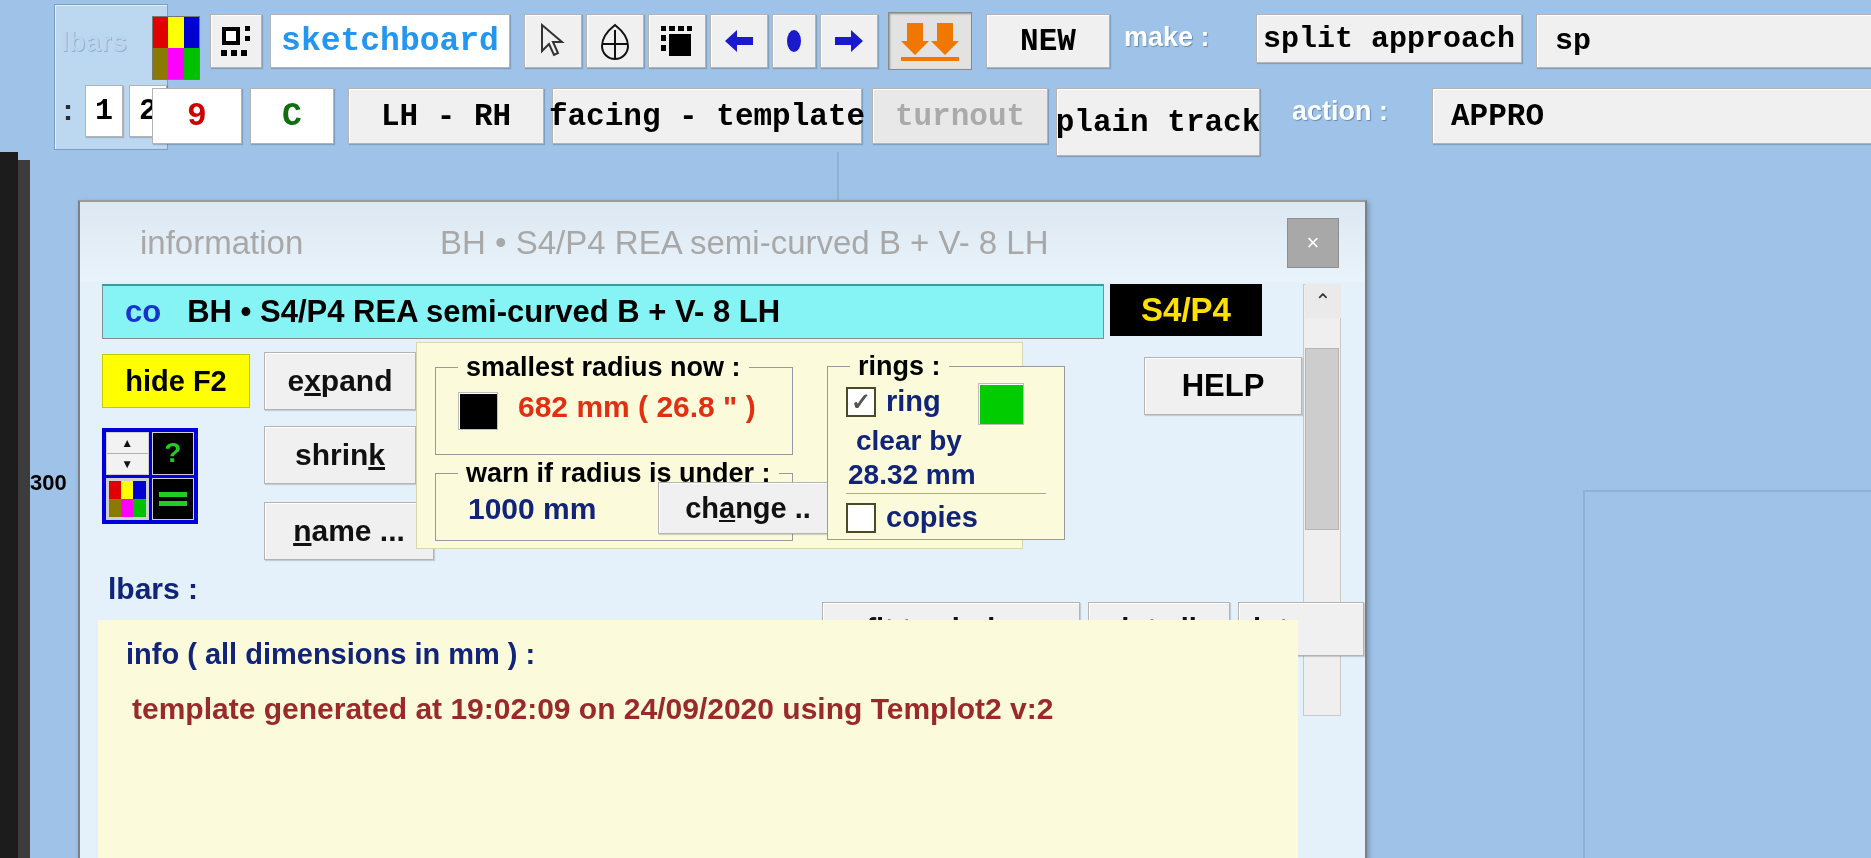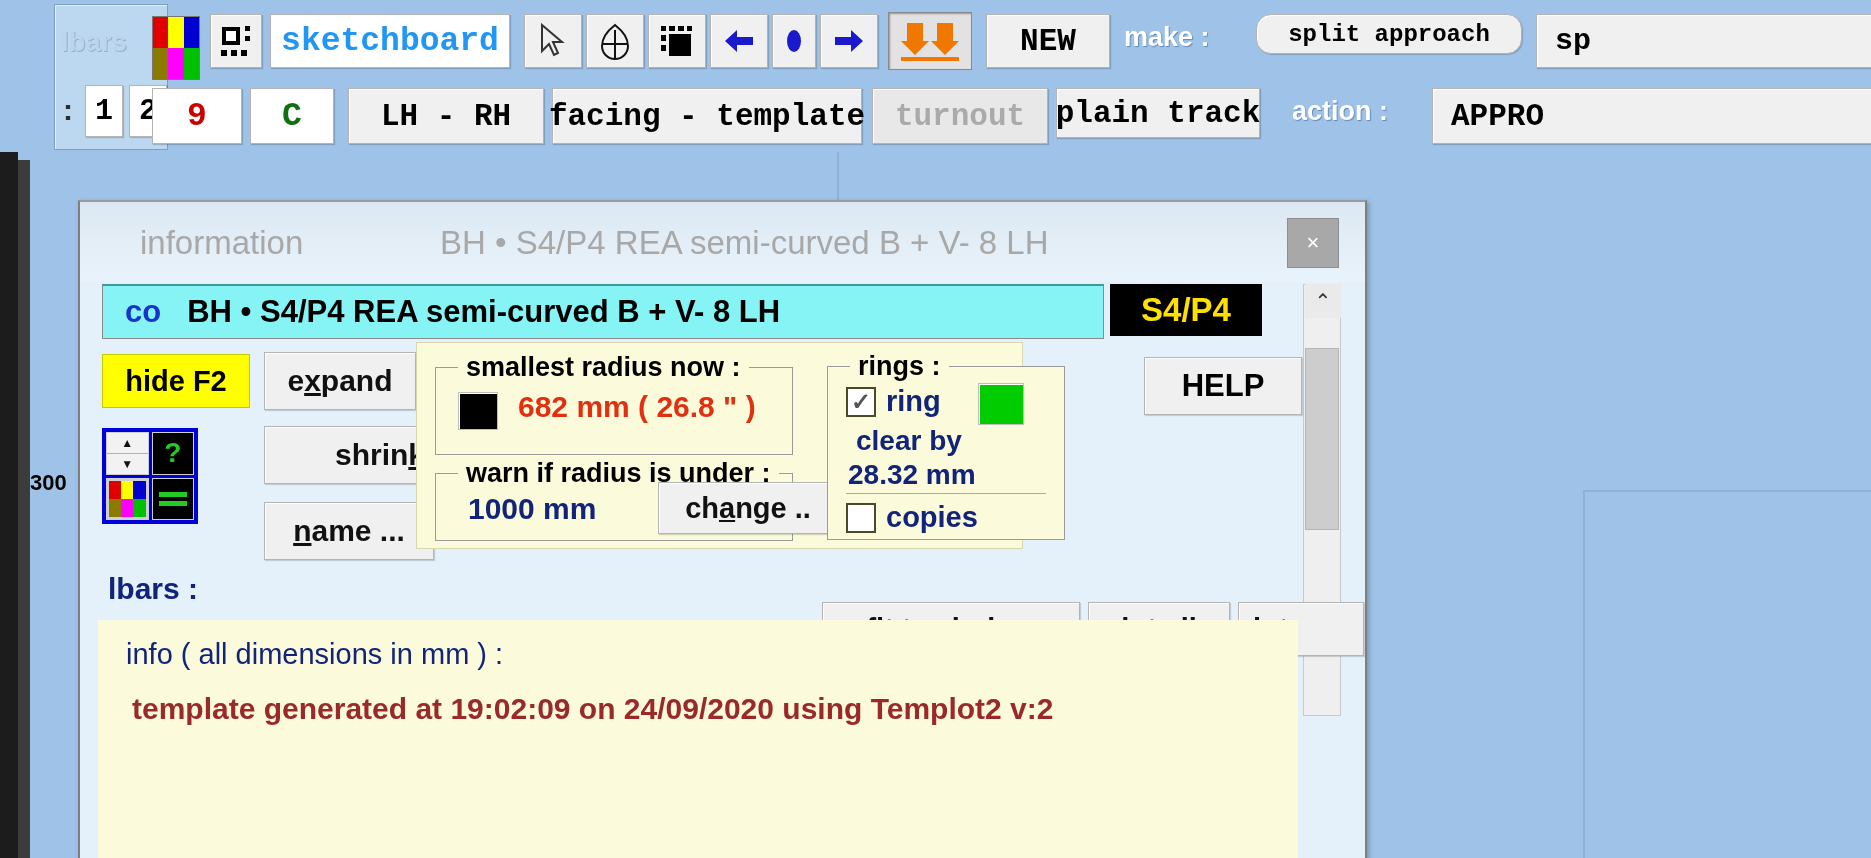--- a/index.html
+++ b/index.html
@@ -117,21 +117,21 @@
   .cbx{width:30px;height:30px;background:#fff;border:2px solid #4a4a2a;display:inline-flex;align-items:center;justify-content:center;box-sizing:border-box;}
   .cbx span{font-size:24px;color:#555;line-height:1;font-weight:bold;}
 
   .helpbtn{position:absolute;left:1064px;top:155px;width:156px;height:56px;background:#f0f0f0;
     border:1px solid #b4b4b4;box-shadow:inset 1px 1px 0 #fff,1px 1px 1px rgba(0,0,0,.15);
     display:flex;align-items:center;justify-content:center;font-size:31px;font-weight:bold;color:#000;}
 
   .namelbl{position:absolute;left:28px;top:370px;font-size:30px;font-weight:bold;color:#11247a;}
 
   .infopanel{position:absolute;left:18px;top:418px;width:1200px;height:240px;background:#fbfbdc;}
-  .infohdr{position:absolute;left:28px;top:18px;font-size:29px;font-weight:normal;color:#11247a;white-space:nowrap;}
+  .infohdr{position:absolute;left:28px;top:18px;font-size:29px;font-weight:bold;color:#11247a;white-space:nowrap;}
   .infoline{position:absolute;left:34px;top:72px;font-size:30px;font-weight:bold;color:#9a2a2a;white-space:nowrap;}
 
   .botbtn{position:absolute;top:400px;background:#f0f0f0;border:1px solid #b4b4b4;
     box-shadow:inset 1px 1px 0 #fff,1px 1px 1px rgba(0,0,0,.15);
     display:flex;align-items:center;justify-content:center;font-size:29px;font-weight:bold;color:#111;height:52px;}
 
   
   .canvas-label{position:absolute;left:30px;top:470px;color:#000000;font-size:22px;font-weight:bold;}
   .gridline{position:absolute;background:#8fb2d4;}
 </style>
@@ -231,35 +231,35 @@
         <path d="M8 4 L24 4 L24 22 L30 22 L16 36 L2 22 L8 22 Z" fill="#f07800"></path>
         <path d="M38 4 L54 4 L54 22 L60 22 L46 36 L32 22 L38 22 Z" fill="#f07800"></path>
         <rect x="2" y="38" width="58" height="4" fill="#f07800"></rect>
       </svg>
     </div>
 
     <div class="btn" style="position:absolute;left:986px;top:14px;width:124px;height:54px;font-size:31px;">NEW</div>
 
     <div class="plainlabel" style="position:absolute;left:1124px;top:22px;">make :</div>
 
-    <div class="btn" style="position:absolute;left:1256px;top:14px;width:266px;height:40px;font-size:24px;border-radius:15px;">split approach</div>
+    <div class="btn" style="position:absolute;left:1256px;top:14px;width:266px;height:49px;font-size:30px;">split approach</div>
 
     <div class="btn" style="position:absolute;left:1536px;top:14px;width:340px;height:54px;font-size:30px;justify-content:flex-start;padding-left:18px;">sp</div>
 
     <div class="btn white" style="position:absolute;left:152px;top:88px;width:90px;height:56px;font-size:33px;color:#cc0000;">9</div>
 
     <div class="btn white" style="position:absolute;left:250px;top:88px;width:84px;height:56px;font-size:33px;color:#107010;">C</div>
 
     <div class="btn" style="position:absolute;left:348px;top:88px;width:196px;height:56px;font-size:31px;">LH - RH</div>
 
     <div class="btn" style="position:absolute;left:552px;top:88px;width:310px;height:56px;font-size:31px;">facing - template</div>
 
     <div class="btn graybtn" style="position:absolute;left:872px;top:88px;width:176px;height:56px;font-size:31px;background:#e8e8e8;">turnout</div>
 
-    <div class="btn" style="position:absolute;left:1056px;top:88px;width:204px;height:50px;font-size:31px;">plain track</div>
+    <div class="btn" style="position:absolute;left:1056px;top:88px;width:204px;height:68px;font-size:31px;">plain track</div>
 
     <div class="plainlabel" style="position:absolute;left:1292px;top:96px;">action :</div>
 
     <div class="btn" style="position:absolute;left:1432px;top:88px;width:444px;height:56px;font-size:31px;justify-content:flex-start;padding-left:18px;">APPRO</div>
   </div>
 
   <div class="dialog">
 
     <div class="dlg-title">
       <div class="t1">information</div>
@@ -302,21 +302,21 @@
         <div class="eqlines">
             <div></div>
             <div></div>
           </div>
       </div>
     </div>
 
     <div class="sidebtn" style="top:150px;width:150px;height:56px;">
       e<span class="u">x</span>pand
     </div>
-    <div class="sidebtn" style="top:224px;width:150px;height:56px;padding-left:40px;">
+    <div class="sidebtn" style="top:224px;width:150px;height:56px;">
       shrin<span class="u">k</span>
     </div>
     <div class="sidebtn" style="top:300px;width:168px;height:56px;">
       <span class="u">n</span>ame ...
     </div>
 
     <div class="ypanel">
 
       <div class="grp" style="left:18px;top:24px;width:356px;height:86px;">
         <div class="cap">smallest radius now :</div>

